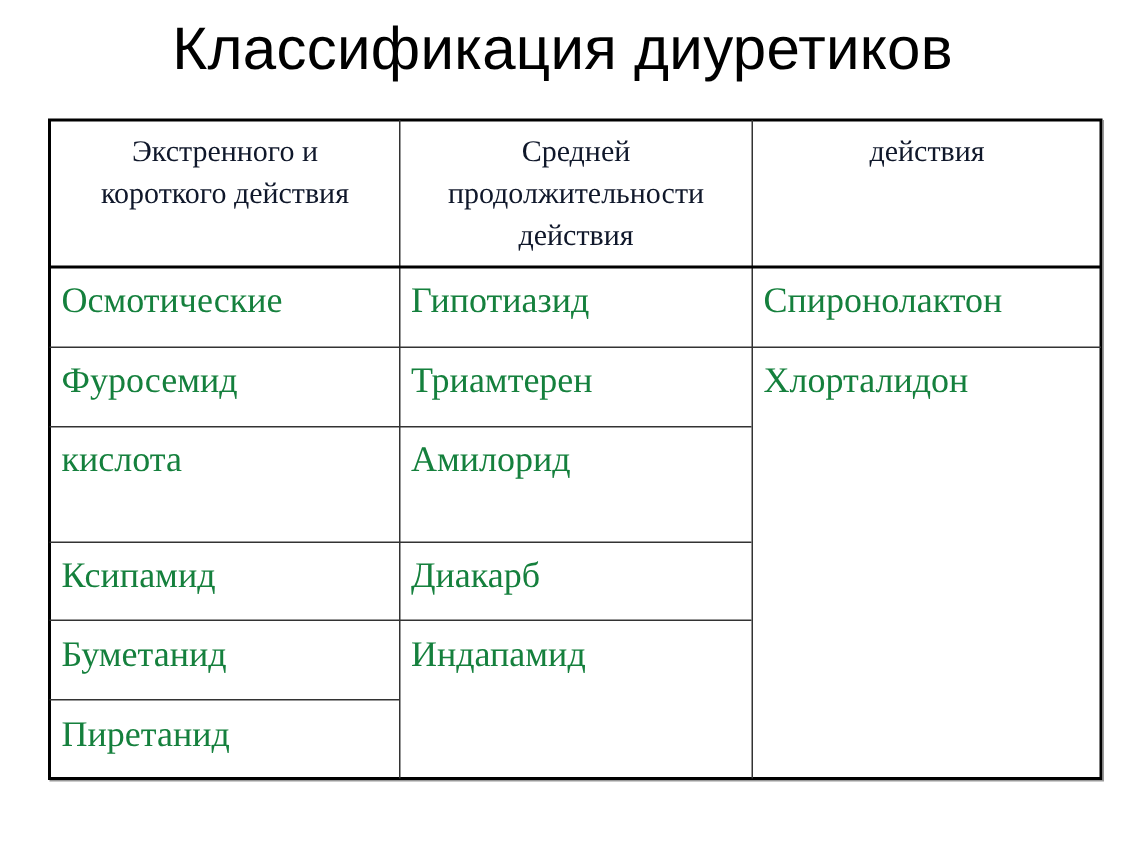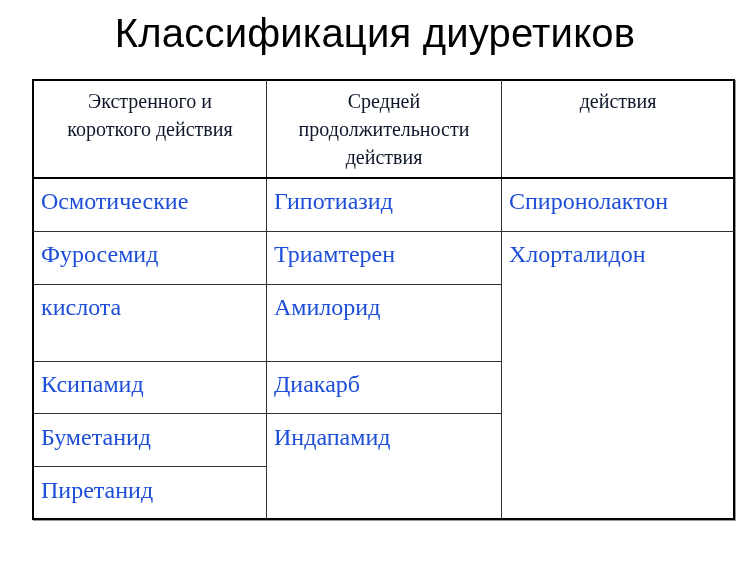--- a/index.html
+++ b/index.html
@@ -7,21 +7,21 @@
   .title{position:absolute;left:0;top:11px;width:750px;text-align:center;
     font-family:"Liberation Sans",sans-serif;font-size:40px;color:#000;letter-spacing:0.2px;}
   .tbl{position:absolute;left:32px;top:79px;width:703px;height:441px;
     border:2px solid #000;box-sizing:border-box;box-shadow:1px 1px 0 #999;}
   .vl,.hl{position:absolute;background:#333;}
   .vl{width:1px;}
   .hl{height:1px;}
   .hdr{position:absolute;text-align:center;font-family:"Liberation Serif",serif;
     font-size:20px;line-height:28px;color:#0f172a;}
   .cell{position:absolute;font-family:"Liberation Serif",serif;font-size:24px;
-    line-height:34px;color:#1d4ed8;}
+    line-height:34px;color:#15803d;}
 </style>
 </head>
 <body>
 
 <div class="title">Классификация диуретиков</div>
 
 <div class="tbl"></div>
 
 <div class="vl" style="left:266px;top:80px;height:439px;"></div>
 <div class="vl" style="left:501px;top:80px;height:439px;"></div>

